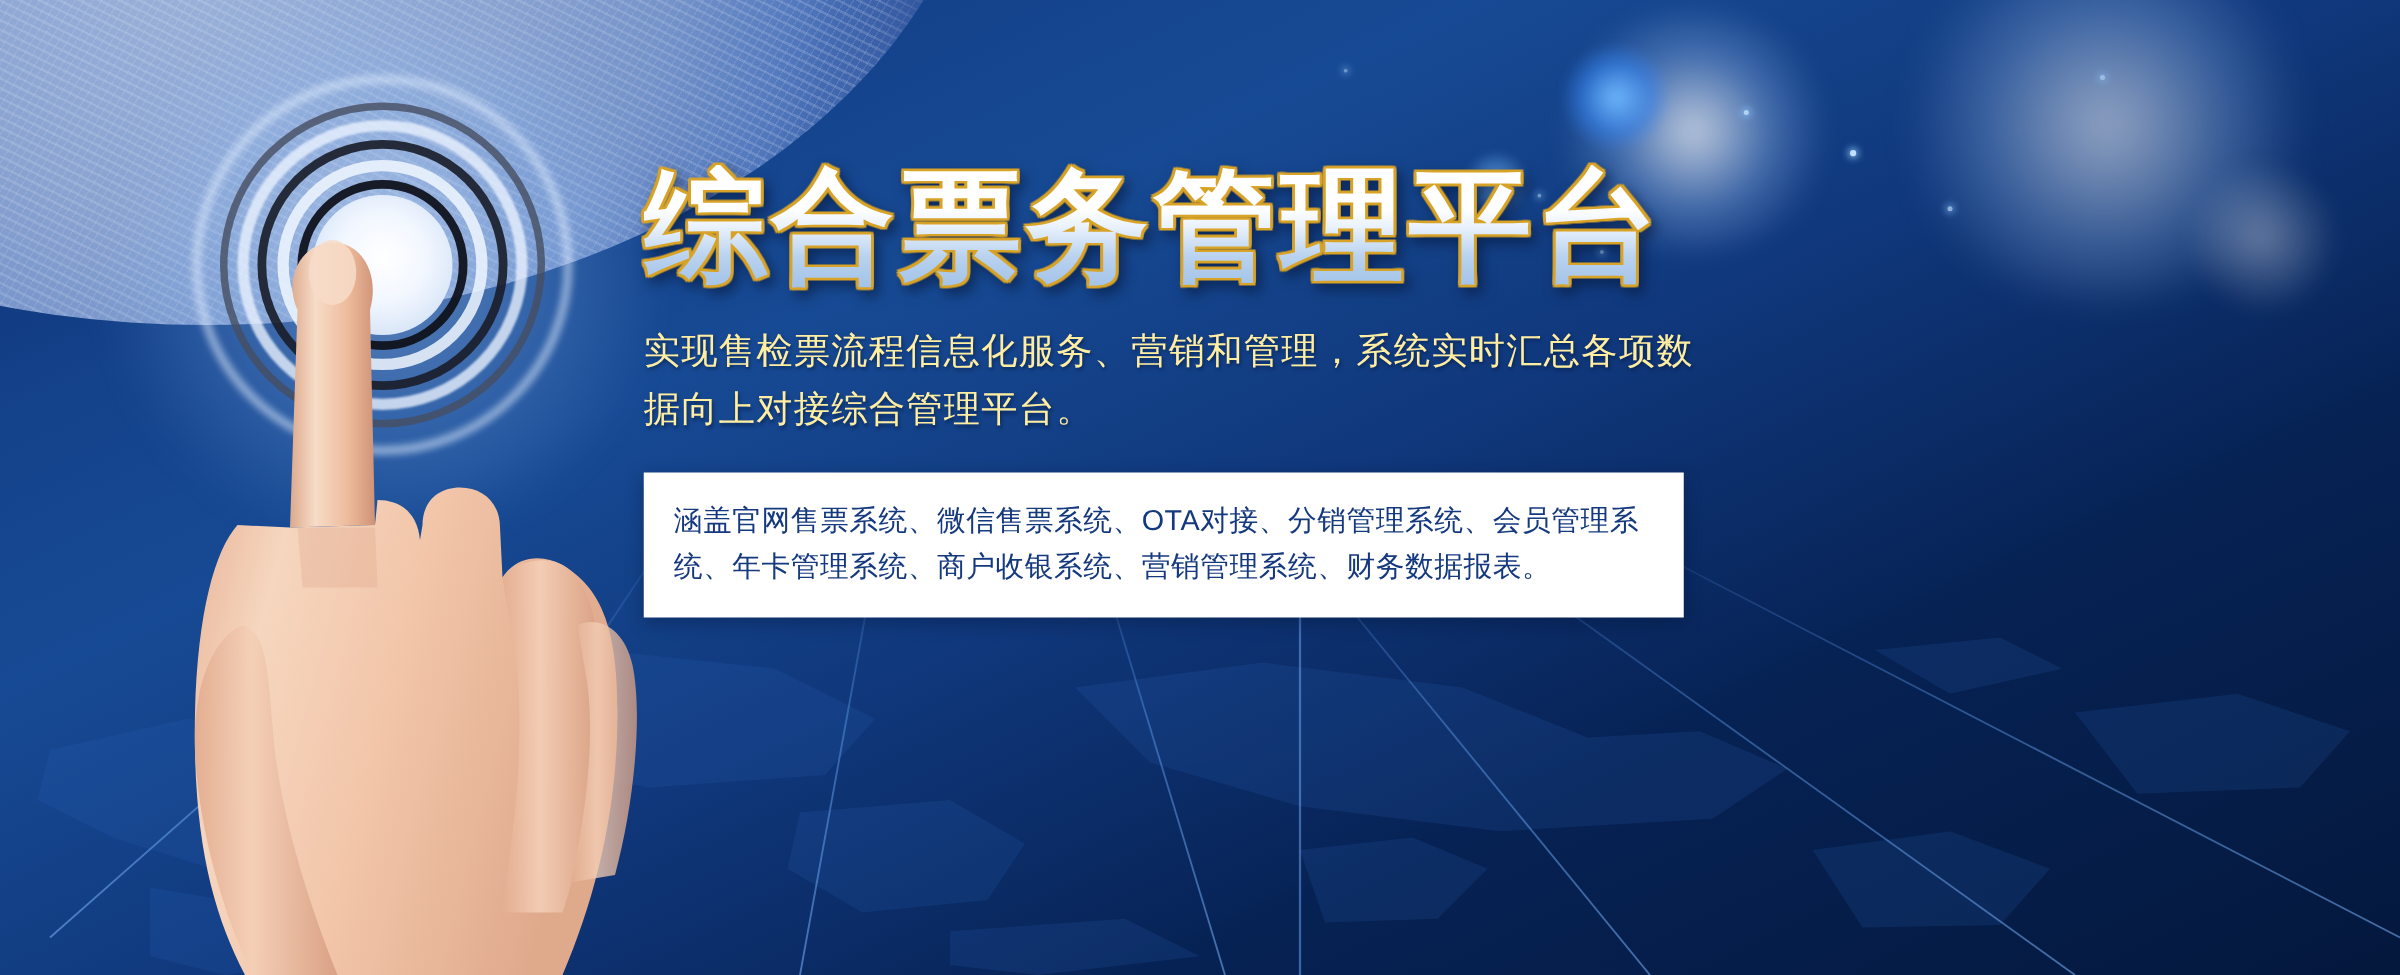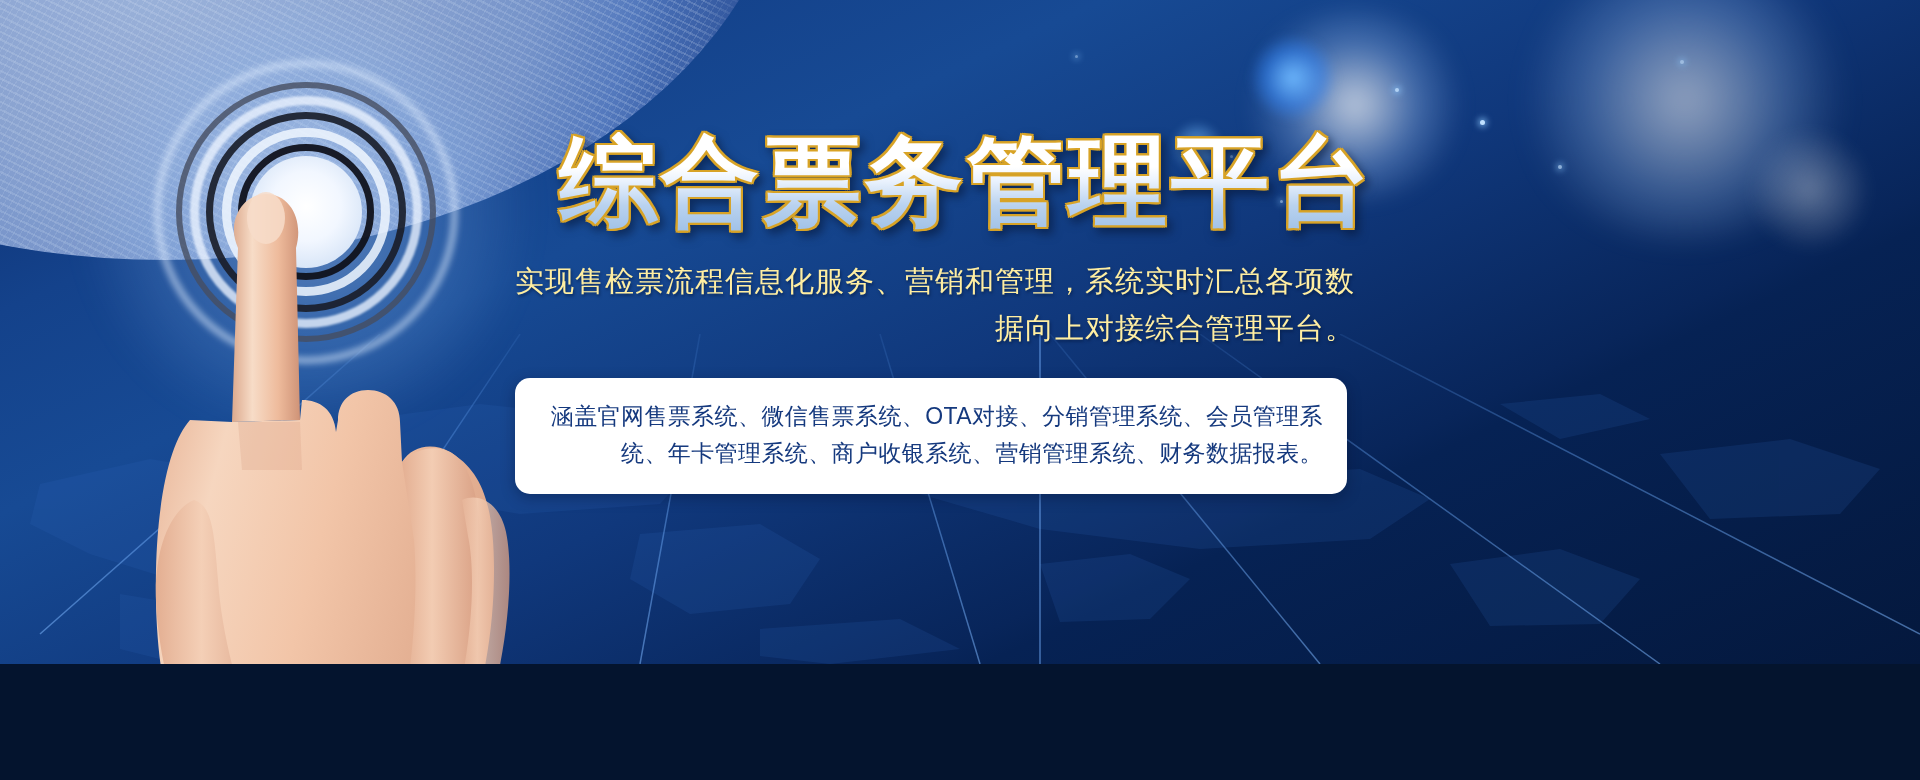--- a/index.html
+++ b/index.html
@@ -1,27 +1,26 @@
 <!DOCTYPE html>
 <html><head>
 <meta charset="utf-8">
 <style>
   * { margin:0; padding:0; box-sizing:border-box; }
   html,body { background:#04142e; }
 
   #stage {
     position:relative;
-    width:1920px; height:664px;
+    width:1920px; height:780px;
     overflow:hidden;
     font-family:"Liberation Sans", sans-serif;
     background:
       radial-gradient(ellipse 900px 620px at 1520px 90px, rgba(40,120,235,0.55) 0%, rgba(25,85,190,0.18) 45%, rgba(0,0,0,0) 72%),
       radial-gradient(ellipse 1100px 760px at 330px 250px, rgba(30,95,205,0.55) 0%, rgba(12,50,140,0.25) 50%, rgba(0,0,0,0) 78%),
       linear-gradient(150deg, #0c2c6e 0%, #123e86 18%, #17478f 34%, #0e3madeup 34%, #0d3375 55%, #062253 78%, #041a42 100%);
-    text-align: right;
   }
   
   #basecolor{
     position:absolute; inset:0;
     background:linear-gradient(155deg,#0b2a6a 0%,#14428b 20%,#174a94 33%,#10387c 52%,#08255a 70%,#062254 72%,#04183d 100%);
   }
 
   
   .layer { position:absolute; inset:0; pointer-events:none; }
 
@@ -134,21 +133,20 @@
     text-shadow:1px 2px 3px rgba(4,22,58,.6);
     max-width:840px;
   }
 
   #infobox{
     margin-top:26px;
     width:832px;
     background:#ffffff;
     padding:20px 24px 22px 24px;
     box-shadow:0 4px 14px rgba(2,14,44,.35);
-    border-radius:15px;
   }
   #infobox p{
     color:#15397e;
     font-size:23px;
     line-height:1.62;
     letter-spacing:.4px;
     font-family:"Liberation Sans", sans-serif;
   }
 </style>
 </head>

